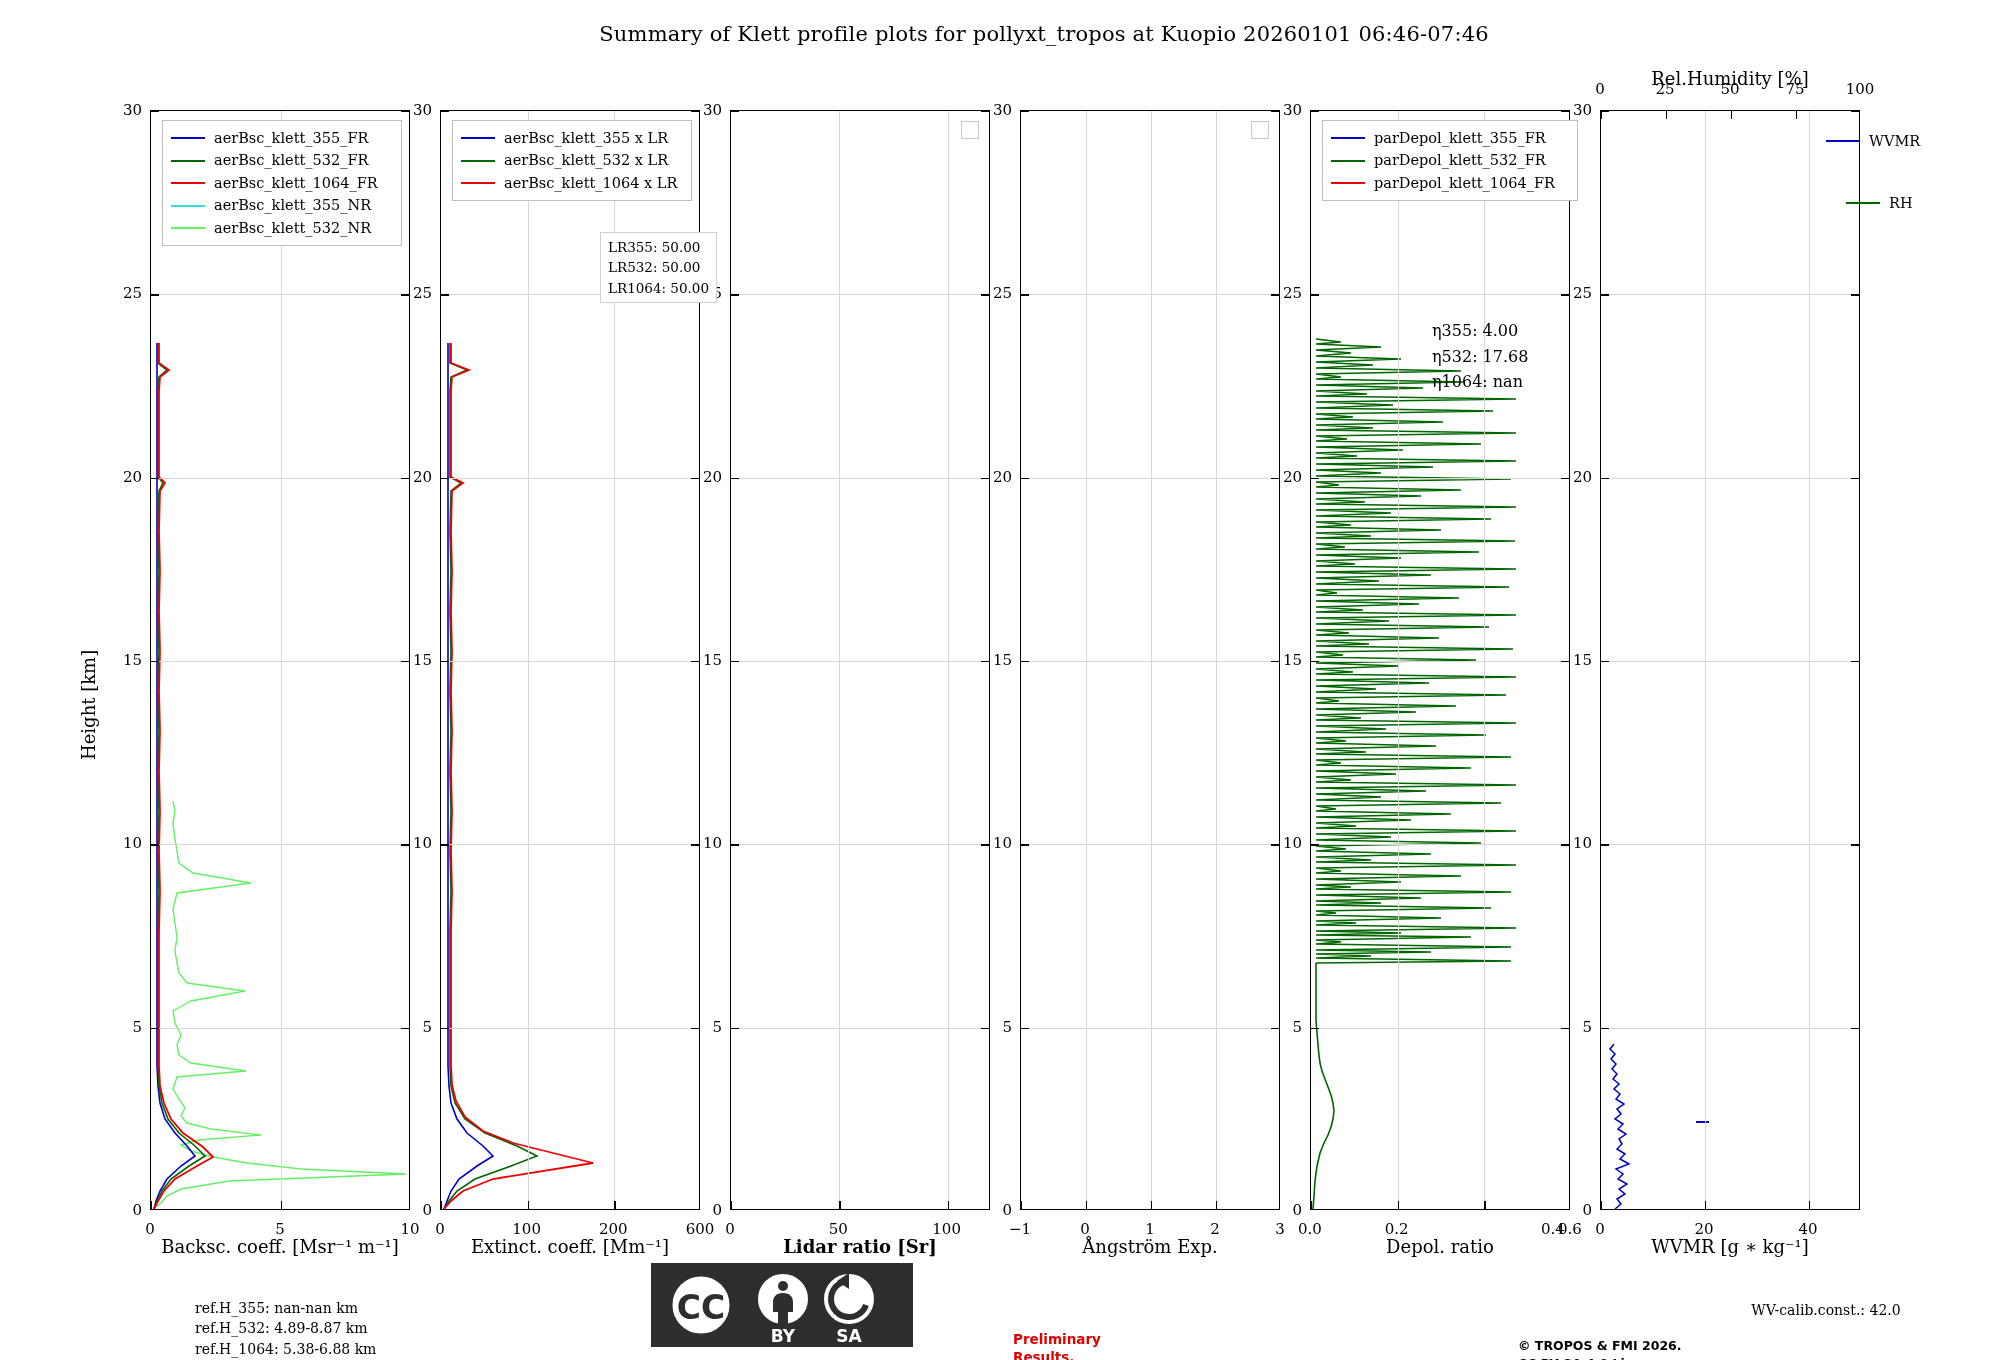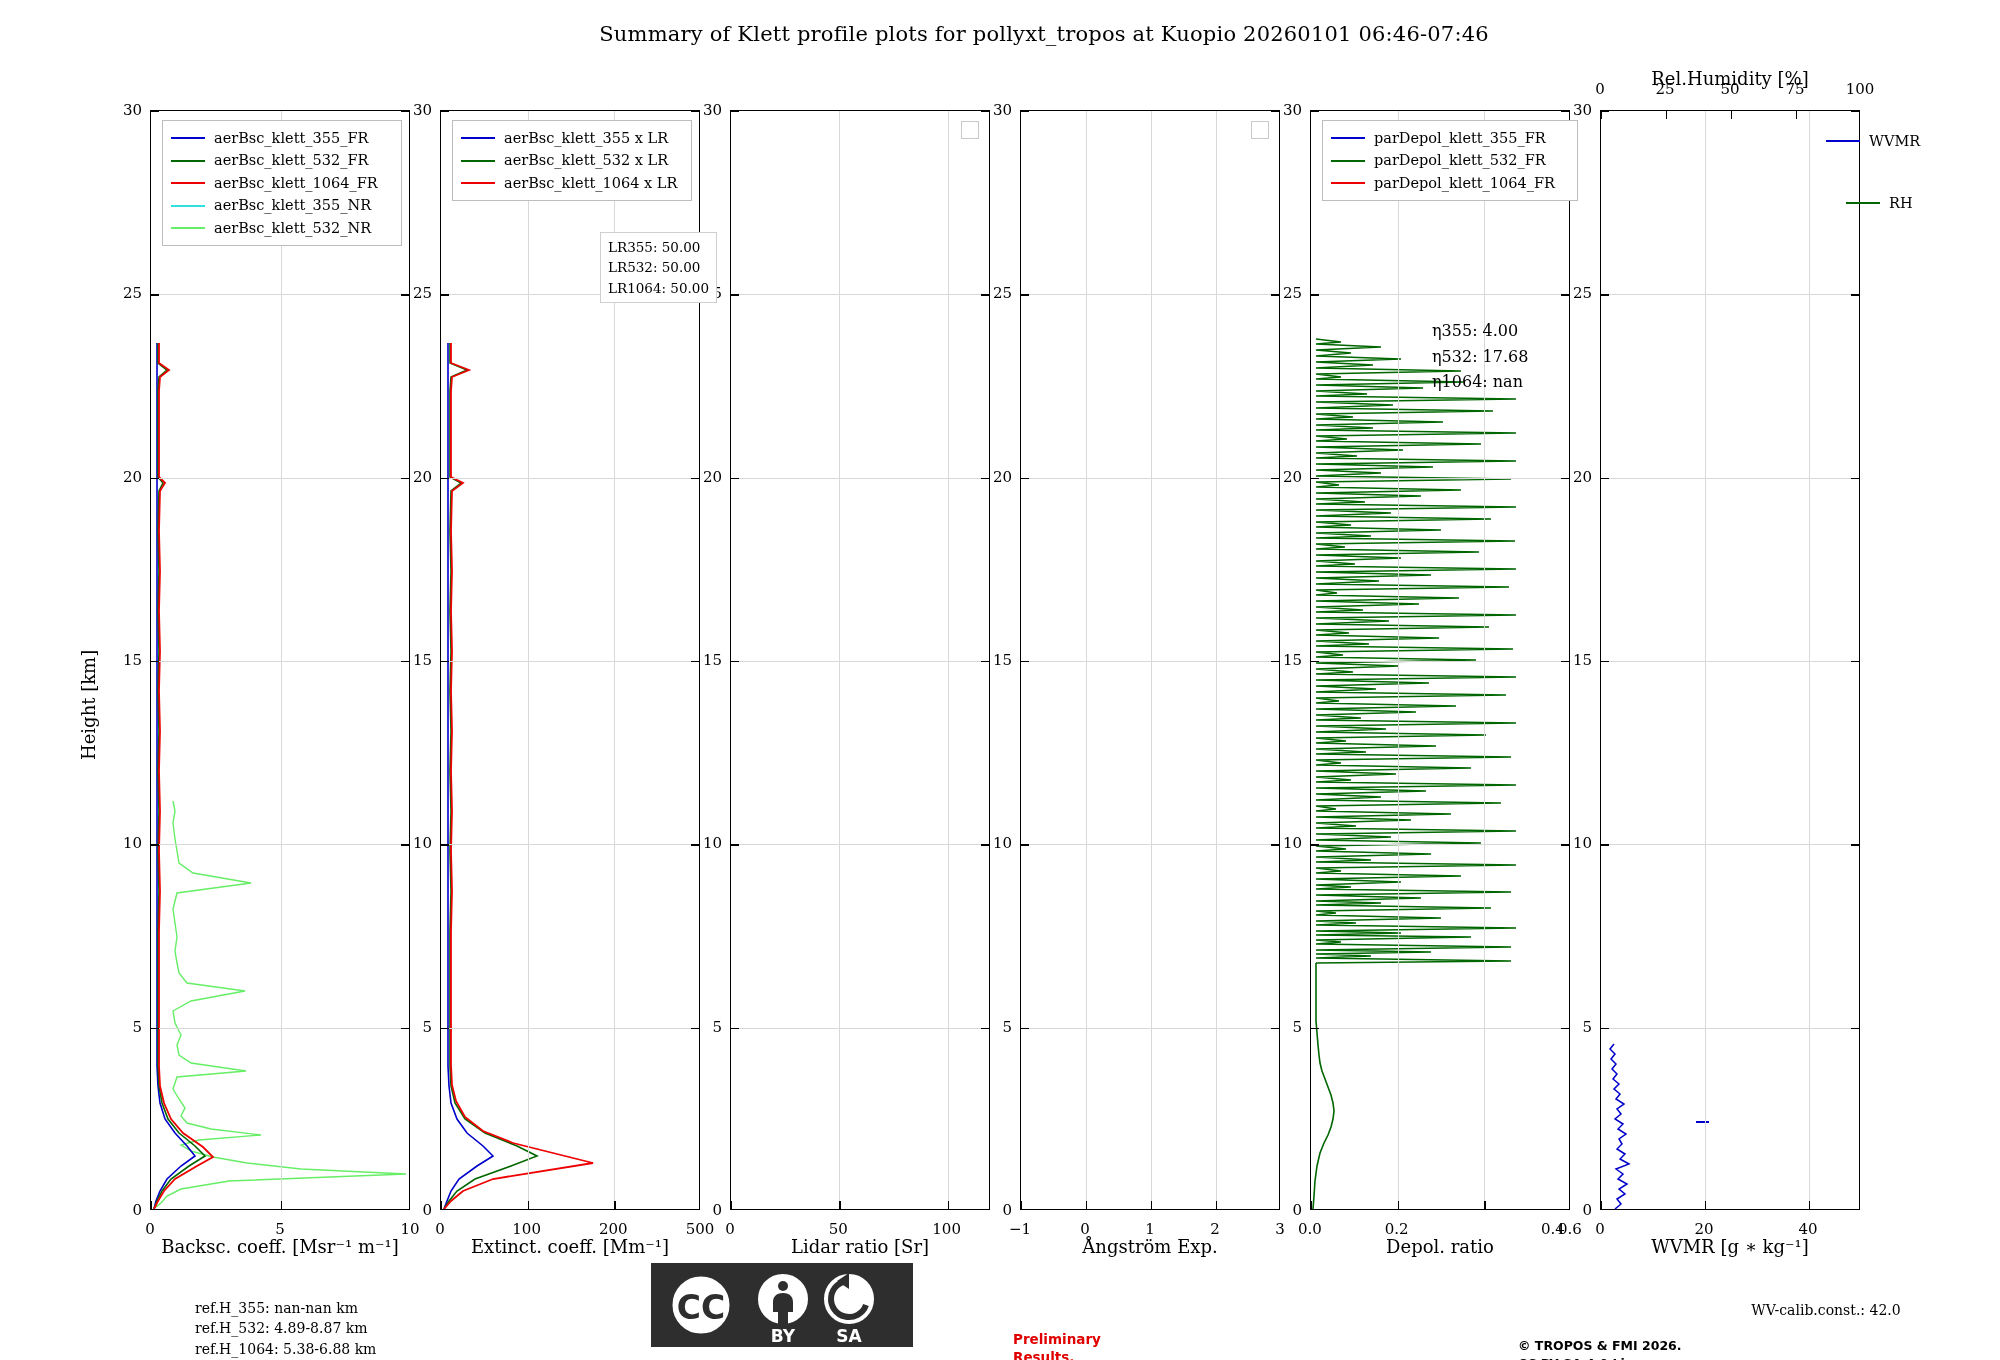--- a/index.html
+++ b/index.html
@@ -370,21 +370,21 @@
 </div>
 <div class="legend" style="left:1838px;top:186px;width:95px;border:none;background:transparent;">
   <div class="row">
       <span class="swatch" style="border-top-color:#006600"></span>
       <span>RH</span>
     </div>
 </div>
 
 <div class="axtitle" style="left:280px;top:1236px;">Backsc. coeff. [Msr⁻¹ m⁻¹]</div>
 <div class="axtitle" style="left:570px;top:1236px;">Extinct. coeff. [Mm⁻¹]</div>
-<div class="axtitle" style="left:860px;top:1236px;">Lidar ratio [Sr]</div>
+<div class="axtitle" style="left:860px;top:1236px;font-weight:bold;">Lidar ratio [Sr]</div>
 <div class="axtitle" style="left:1150px;top:1236px;">Ångström Exp.</div>
 <div class="axtitle" style="left:1440px;top:1236px;">Depol. ratio</div>
 <div class="axtitle" style="left:1730px;top:1236px;">WVMR [g ∗ kg⁻¹]</div>
 <div class="toprightlab" style="left:1730px;top:68px;">Rel.Humidity [%]</div>
 
 <div class="footbox" style="left:195px;top:1298px;width:250px;">
   <div>ref.H_355: nan-nan km</div>
   <div>ref.H_532: 4.89-8.87 km</div>
   <div>ref.H_1064: 5.38-6.88 km</div>
 </div>
@@ -436,21 +436,21 @@
 <div class="ylab" style="left: 380px; top: 1210px;">0</div>
 <div class="ylab" style="left: 380px; top: 1026.67px;">5</div>
 <div class="ylab" style="left: 380px; top: 843.333px;">10</div>
 <div class="ylab" style="left: 380px; top: 660px;">15</div>
 <div class="ylab" style="left: 380px; top: 476.667px;">20</div>
 <div class="ylab" style="left: 380px; top: 293.333px;">25</div>
 <div class="ylab" style="left: 380px; top: 110px;">30</div>
 <div class="xlab" style="left: 440px; top: 1220px;">0</div>
 <div class="xlab" style="left: 526.667px; top: 1220px;">100</div>
 <div class="xlab" style="left: 613.333px; top: 1220px;">200</div>
-<div class="xlab" style="left: 700px; top: 1220px;">500</div>
+<div class="xlab" style="left: 700px; top: 1220px;">600</div>
 <div class="ylab" style="left: 670px; top: 1210px;">0</div>
 <div class="ylab" style="left: 670px; top: 1026.67px;">5</div>
 <div class="ylab" style="left: 670px; top: 843.333px;">10</div>
 <div class="ylab" style="left: 670px; top: 660px;">15</div>
 <div class="ylab" style="left: 670px; top: 476.667px;">20</div>
 <div class="ylab" style="left: 670px; top: 293.333px;">25</div>
 <div class="ylab" style="left: 670px; top: 110px;">30</div>
 <div class="xlab" style="left: 730px; top: 1220px;">0</div>
 <div class="xlab" style="left: 838.333px; top: 1220px;">50</div>
 <div class="xlab" style="left: 946.667px; top: 1220px;">100</div>

